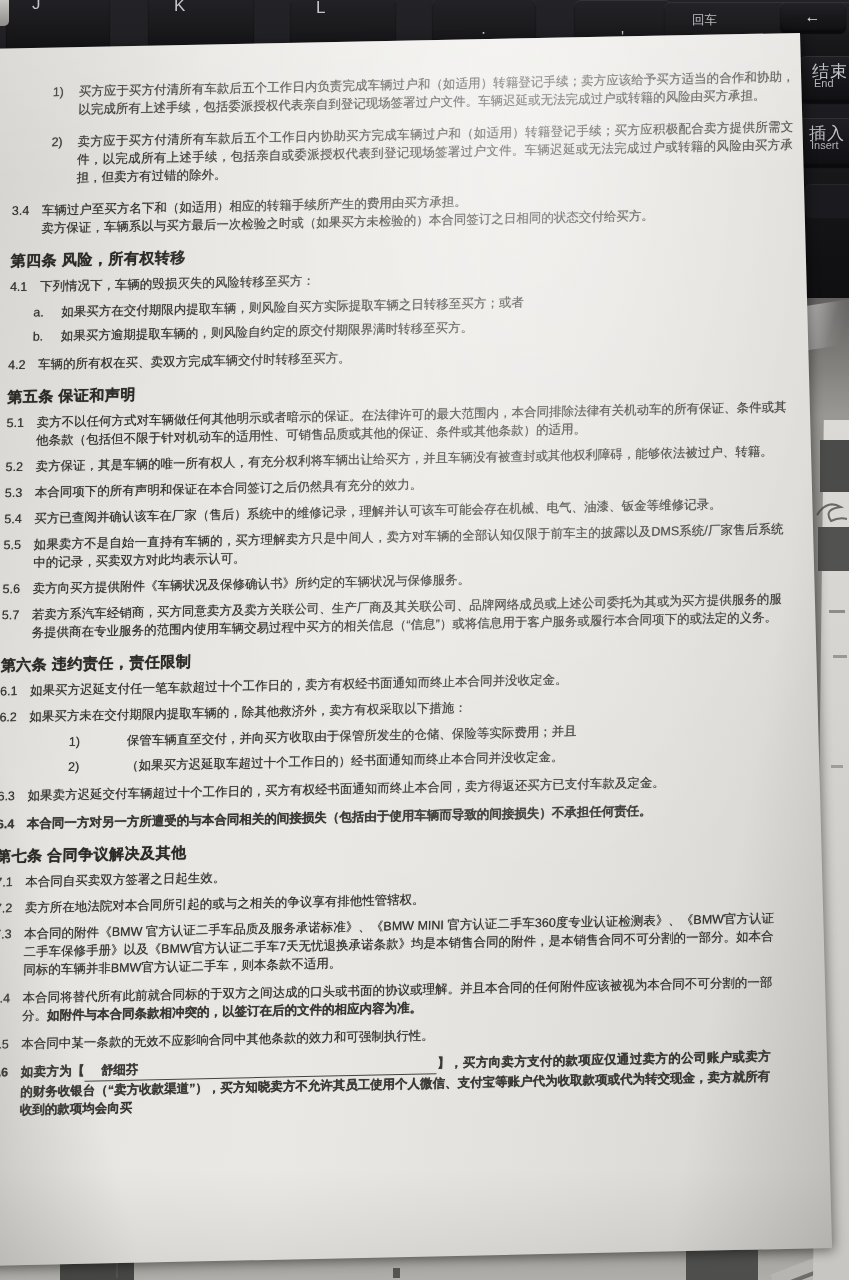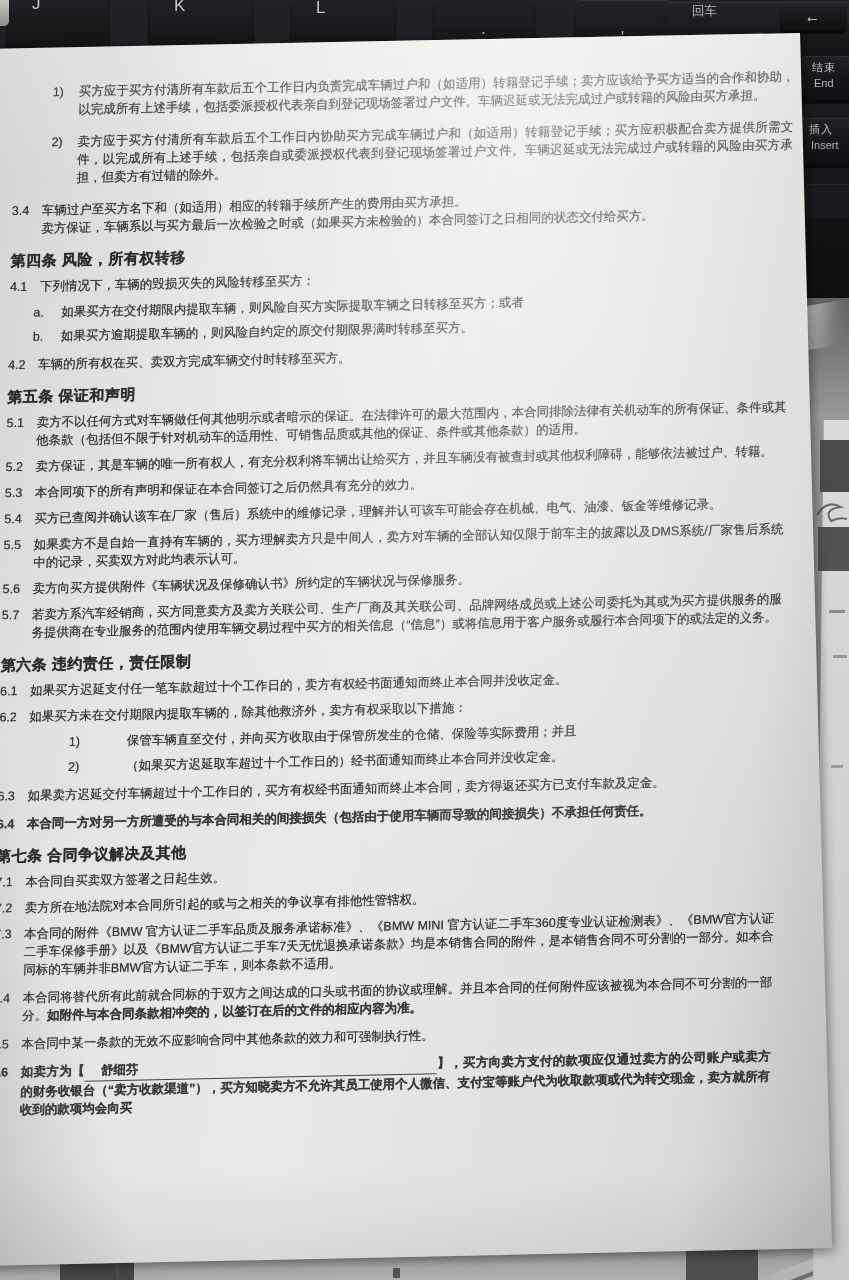--- a/index.html
+++ b/index.html
@@ -23,28 +23,28 @@
     color:#c9cbce;
   }
   .key .klabel{position:absolute;left:26px;top:2px;font-size:17px;letter-spacing:1px;color:#c4c6ca;}
   .key.centered .klabel{left:50%;top:45%;transform:translate(-50%,-50%);font-size:16px;}
   .key-j{left:6px;top:-8px;width:104px;height:78px;}
   .key-k{left:148px;top:-6px;width:106px;height:80px;}
   .key-l{left:290px;top:-4px;width:106px;height:82px;}
   .key-semi{left:432px;top:-2px;width:104px;height:84px;}
   .key-quote{left:574px;top:0px;width:98px;height:84px;}
   .key-enter{left:664px;top:2px;width:260px;height:82px;}
-  .key-enter .klabel{left:28px;top:1px;font-size:12.5px;letter-spacing:0;color:#b9bbbe;}
+  .key-enter .klabel{left:28px;top:10px;font-size:12.5px;letter-spacing:0;color:#b9bbbe;}
   .key-backspace{left:780px;top:2px;width:66px;height:30px;border-radius:6px;}
   .key-backspace .klabel{left:50%;top:50%;transform:translate(-50%,-52%);font-size:16px;color:#dde0e3;}
   .key-side{border-radius:6px;background:linear-gradient(180deg,#202024,#16161a 60%,#101013);}
   .key-end{left:800px;top:56px;width:64px;height:46px;}
   .key-insert{left:797px;top:118px;width:66px;height:48px;}
   .key-stub{left:805px;top:184px;width:56px;height:34px;background:#1b1b1f;border-radius:6px;box-shadow:inset 0 1px 0 rgba(255,255,255,0.05);}
-  .side-zh{position:absolute;left:12px;top:4px;font-size:11px;color:#c0c2c5;letter-spacing:1px;}
+  .side-zh{position:absolute;left:12px;top:4px;font-size:17px;color:#c0c2c5;letter-spacing:1px;}
   .side-en{position:absolute;left:14px;top:21px;font-size:11px;color:#b3b5b8;}
   .corner-sliver{position:absolute;left:0;top:0;width:9px;height:26px;background:linear-gradient(180deg,#c8c6c3,#8f8d8a);border-radius:0 0 5px 0;}
 
   
   .desk{
     position:absolute;right:0;top:298px;width:58px;height:982px;
     background:linear-gradient(180deg,#63615f 0%,#9a9894 12%,#8f8d89 55%,#7d7b77 100%);
   }
   .reflect{
     position:absolute;right:-6px;top:304px;width:70px;height:44px;

